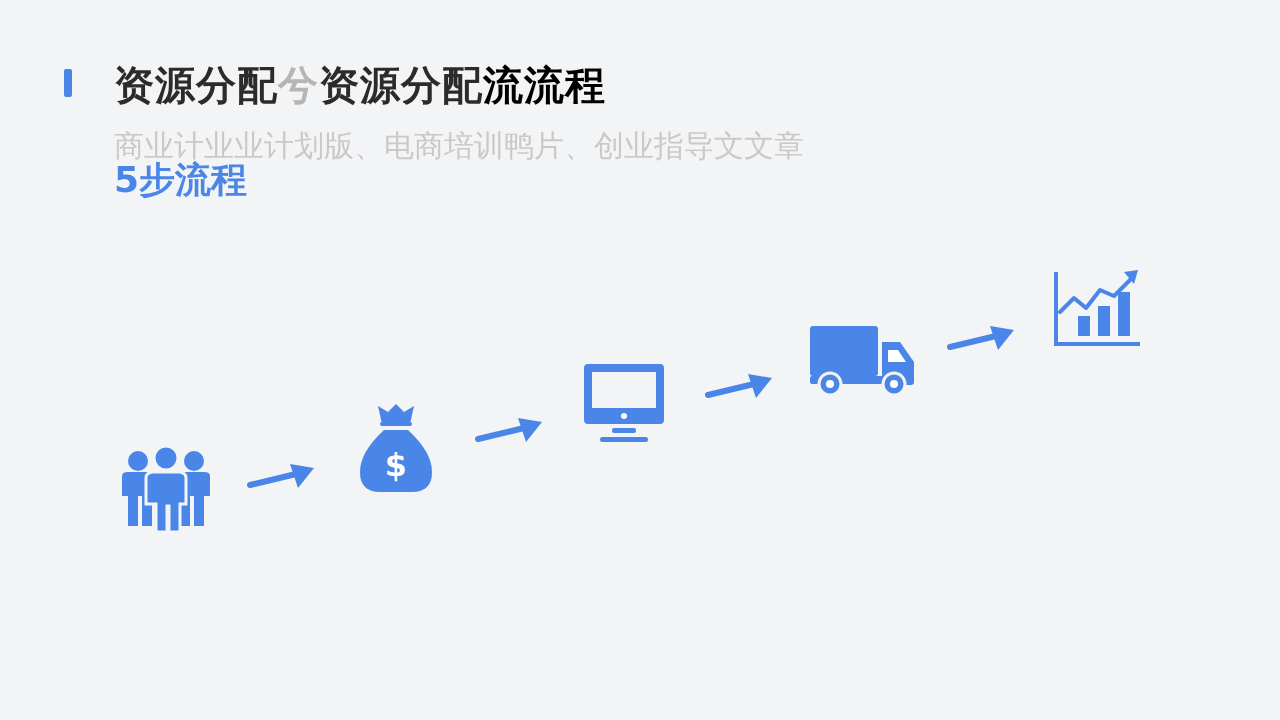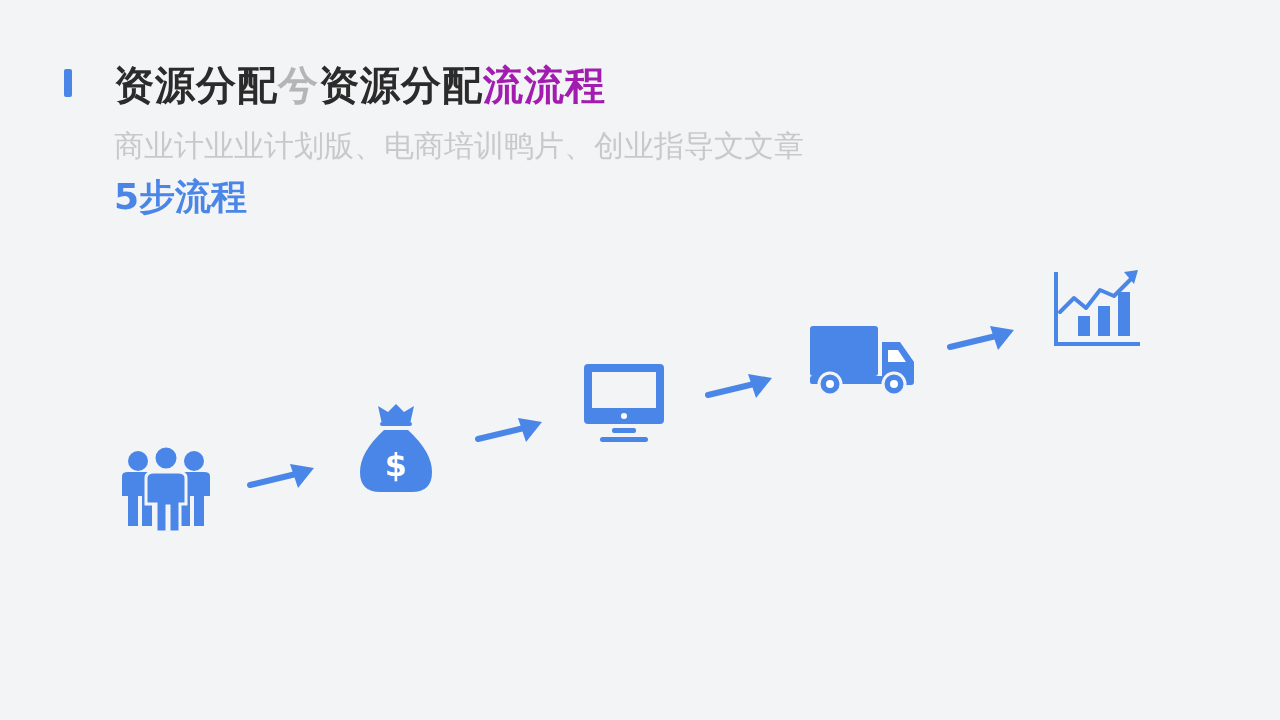--- a/index.html
+++ b/index.html
@@ -13,28 +13,28 @@
       position: absolute; left: 64px; top: 69px;
       width: 8px; height: 28px; border-radius: 2px;
       background: #4a86e8;
     }
     .title {
       position: absolute; left: 114px; top: 58px;
       font-size: 40px; font-weight: bold; color: #2b2b2b;
       letter-spacing: 1px; white-space: nowrap; line-height: 54px;
     }
     .title .glitch { color: #b5b5b5; font-weight: bold; }
-    .title .hl { color: #a21caf; }
+    .title .hl { color: #000000; }
     .subtitle {
       position: absolute; left: 114px; top: 126px;
       font-size: 30px; color: #c9c9c9; white-space: nowrap;
     }
     .steps-label {
       position: absolute; left: 114px; top: 156px;
-      font-size: 36px; font-weight: bold; color: #4a86e8; white-space: nowrap; margin-top: 17px;
+      font-size: 36px; font-weight: bold; color: #4a86e8; white-space: nowrap;
     }
     .icon { position: absolute; }
     .arrow { position: absolute; }
   </style>
 </head>
 <body>
 
 <div class="accent-bar"></div>
 
 <div class="title"><span>资源分配</span><span class="glitch">兮</span><span>资源分配</span><span class="hl">流流程</span></div>

